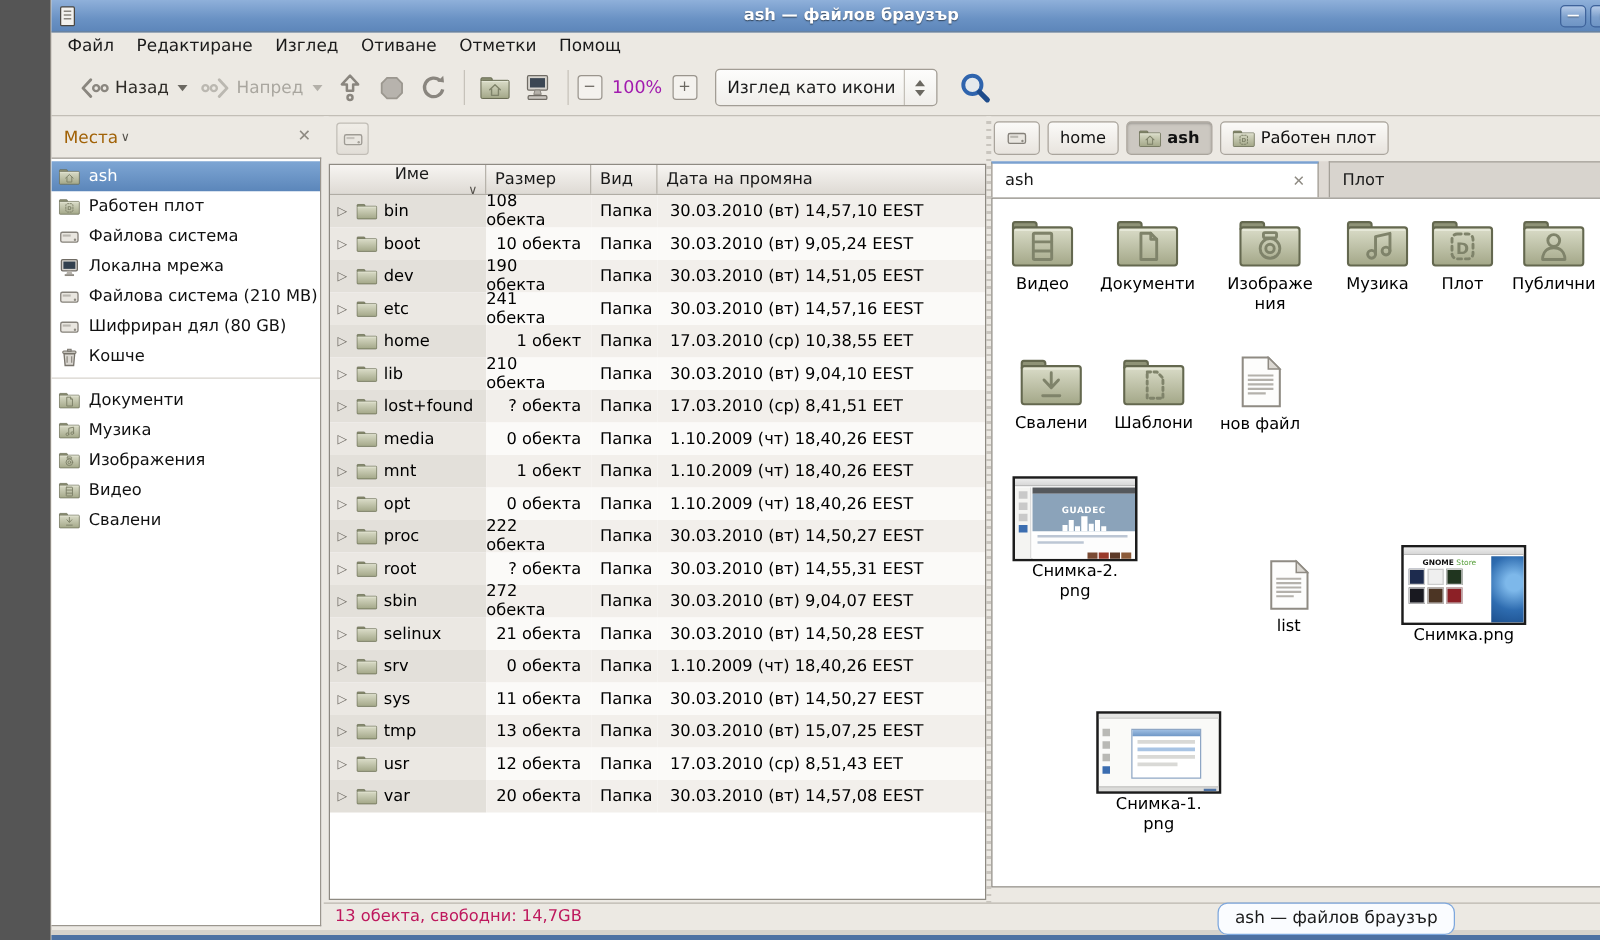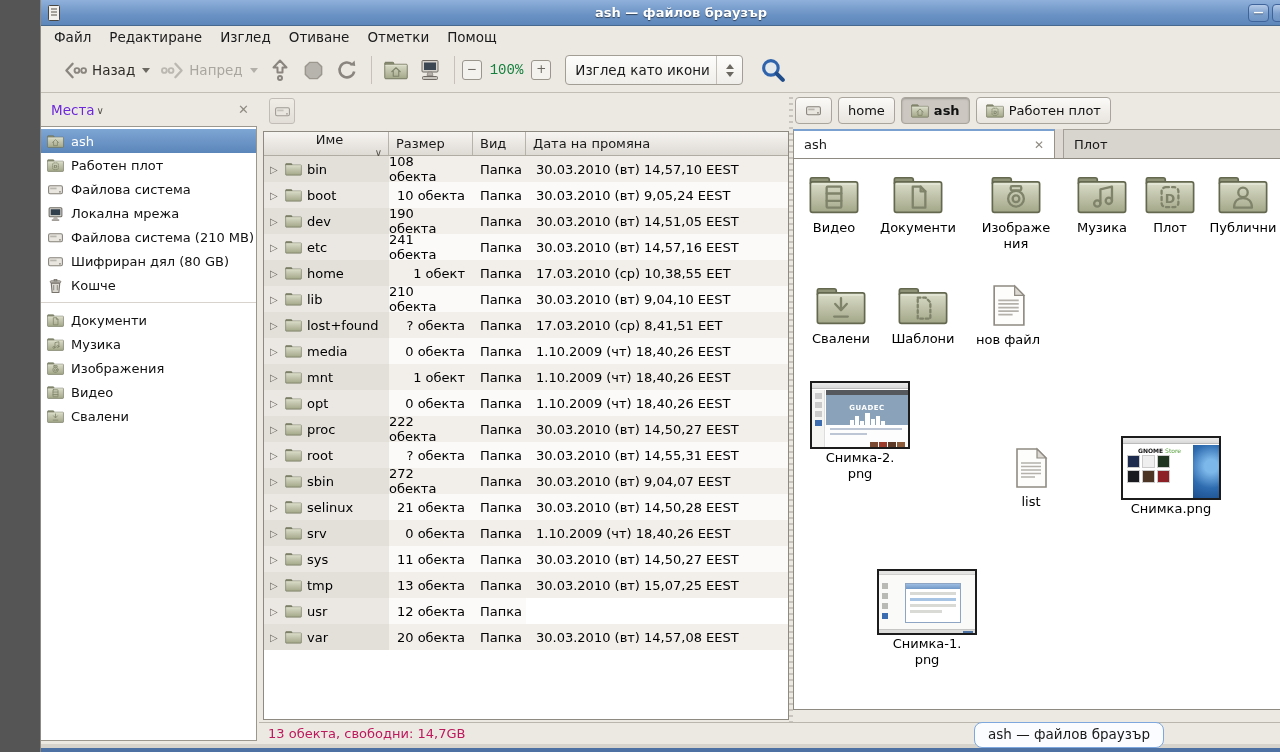--- a/index.html
+++ b/index.html
@@ -25,34 +25,34 @@
     display:flex;align-items:center;padding:0 17px;}
   .tbtn{display:flex;align-items:center;gap:4px;padding:4px 5px;border-radius:3px;}
   .tbtn .lbl{font-size:13.5px;color:#2e2b27;}
   .tbtn.disabled .lbl{color:#a9a69f;}
   .caret{width:0;height:0;border-left:4px solid transparent;border-right:4px solid transparent;
     border-top:5px solid #6b6861;margin-left:3px;}
   .caret.dim{border-top-color:#b3b0a9;}
   .tsep{width:1px;height:28px;background:#c6c2ba;margin:0 7px;}
   .zoombtn{width:20px;height:20px;border:1px solid #9a958d;border-radius:3px;background:#f4f2ee;
     font-size:12px;line-height:17px;text-align:center;color:#6b6861;}
-  #zoom-level{font-size:14px;color:#15803d;margin:0 8px;font-family:Liberation Mono, monospace;}
+  #zoom-level{font-size:14px;color:#a21caf;margin:0 8px;}
   #view-combo{display:flex;align-items:center;height:30px;width:178px;margin-left:14px;
     border:1px solid #a29d95;border-radius:4px;background:linear-gradient(#fdfdfc,#f0eeea);}
   #view-combo .val{flex:1;font-size:13.5px;padding-left:9px;color:#1a1a1a;}
   #view-combo .spin{width:26px;height:100%;border-left:1px solid #c4c0b8;display:flex;flex-direction:column;
     align-items:center;justify-content:center;gap:3px;}
   .tri-up{width:0;height:0;border-left:4px solid transparent;border-right:4px solid transparent;border-bottom:5px solid #6b6861;}
   .tri-dn{width:0;height:0;border-left:4px solid transparent;border-right:4px solid transparent;border-top:5px solid #6b6861;}
   #search-btn{margin-left:12px;}
   .icon{display:inline-block;line-height:0;}
   
   #sidebar{position:absolute;left:0;top:93px;width:218px;height:651px;}
   #sidebar-header{height:33px;display:flex;align-items:center;padding:0 10px;}
-  #sidebar-title{font-size:13.5px;color:#6d28d9;text-align:center;}
+  #sidebar-title{font-size:13.5px;color:#a16207;text-align:center;}
   #sidebar-title-chevron{font-size:10px;color:#55524c;margin-left:2px;transform:translateY(1px);}
   #sidebar-close{margin-left:auto;color:#8f8b83;font-size:13px;}
   #sidebar-list{position:absolute;left:0;top:33px;right:2px;bottom:3px;background:#fff;
     border:1px solid #9b968e;border-left:none;padding-top:2px;overflow:hidden;}
   .side-item{display:flex;align-items:center;height:24px;padding-left:6px;gap:7px;font-size:13px;color:#111;}
   .side-item.selected{background:linear-gradient(#7ea6d4,#5b86ba);color:#fff;}
   .side-sep{border-top:1px solid #d8d4cd;margin:5px 0;}
   
   .vsplit{position:absolute;top:93px;height:651px;width:4px;background:#ece9e3;}
   #split1{left:218px;} 
@@ -669,20 +669,21 @@
               <span class="icon"><svg width="17" height="14" viewBox="0 0 48 40">
                   <path d="M3 4.5 h14.5 c1.2 0 2 .8 2 2 V9.5 H1.5 V6.5 c0-1.2 .8-2 1.5-2 z" fill="#8f9377" stroke="#64684f" stroke-width="1.6"></path>
                   <rect x="1.5" y="8.5" width="45" height="29" rx="2" fill="url(#gBody)" stroke="#64684f" stroke-width="1.6"></rect>
                   <path d="M3 10.5 h42" stroke="#e6e8d8" stroke-width="1.4"></path>
                   <g fill="none" stroke="#7f836a" stroke-width="2.2" stroke-linecap="round" stroke-linejoin="round"></g>
                 </svg></span>
               <span>usr</span>
             </div>
             <div class="cell s">12 обекта</div>
             <div class="cell t">Папка</div>
+            <div class="cell d">17.03.2010 (ср)  8,51,43 EET</div>
           </div>
           <div class="trow rowA">
             <div class="cell n">
               <span class="expander">▷</span>
               <span class="icon"><svg width="17" height="14" viewBox="0 0 48 40">
                   <path d="M3 4.5 h14.5 c1.2 0 2 .8 2 2 V9.5 H1.5 V6.5 c0-1.2 .8-2 1.5-2 z" fill="#8f9377" stroke="#64684f" stroke-width="1.6"></path>
                   <rect x="1.5" y="8.5" width="45" height="29" rx="2" fill="url(#gBody)" stroke="#64684f" stroke-width="1.6"></rect>
                   <path d="M3 10.5 h42" stroke="#e6e8d8" stroke-width="1.4"></path>
                   <g fill="none" stroke="#7f836a" stroke-width="2.2" stroke-linecap="round" stroke-linejoin="round"></g>
                 </svg></span>

